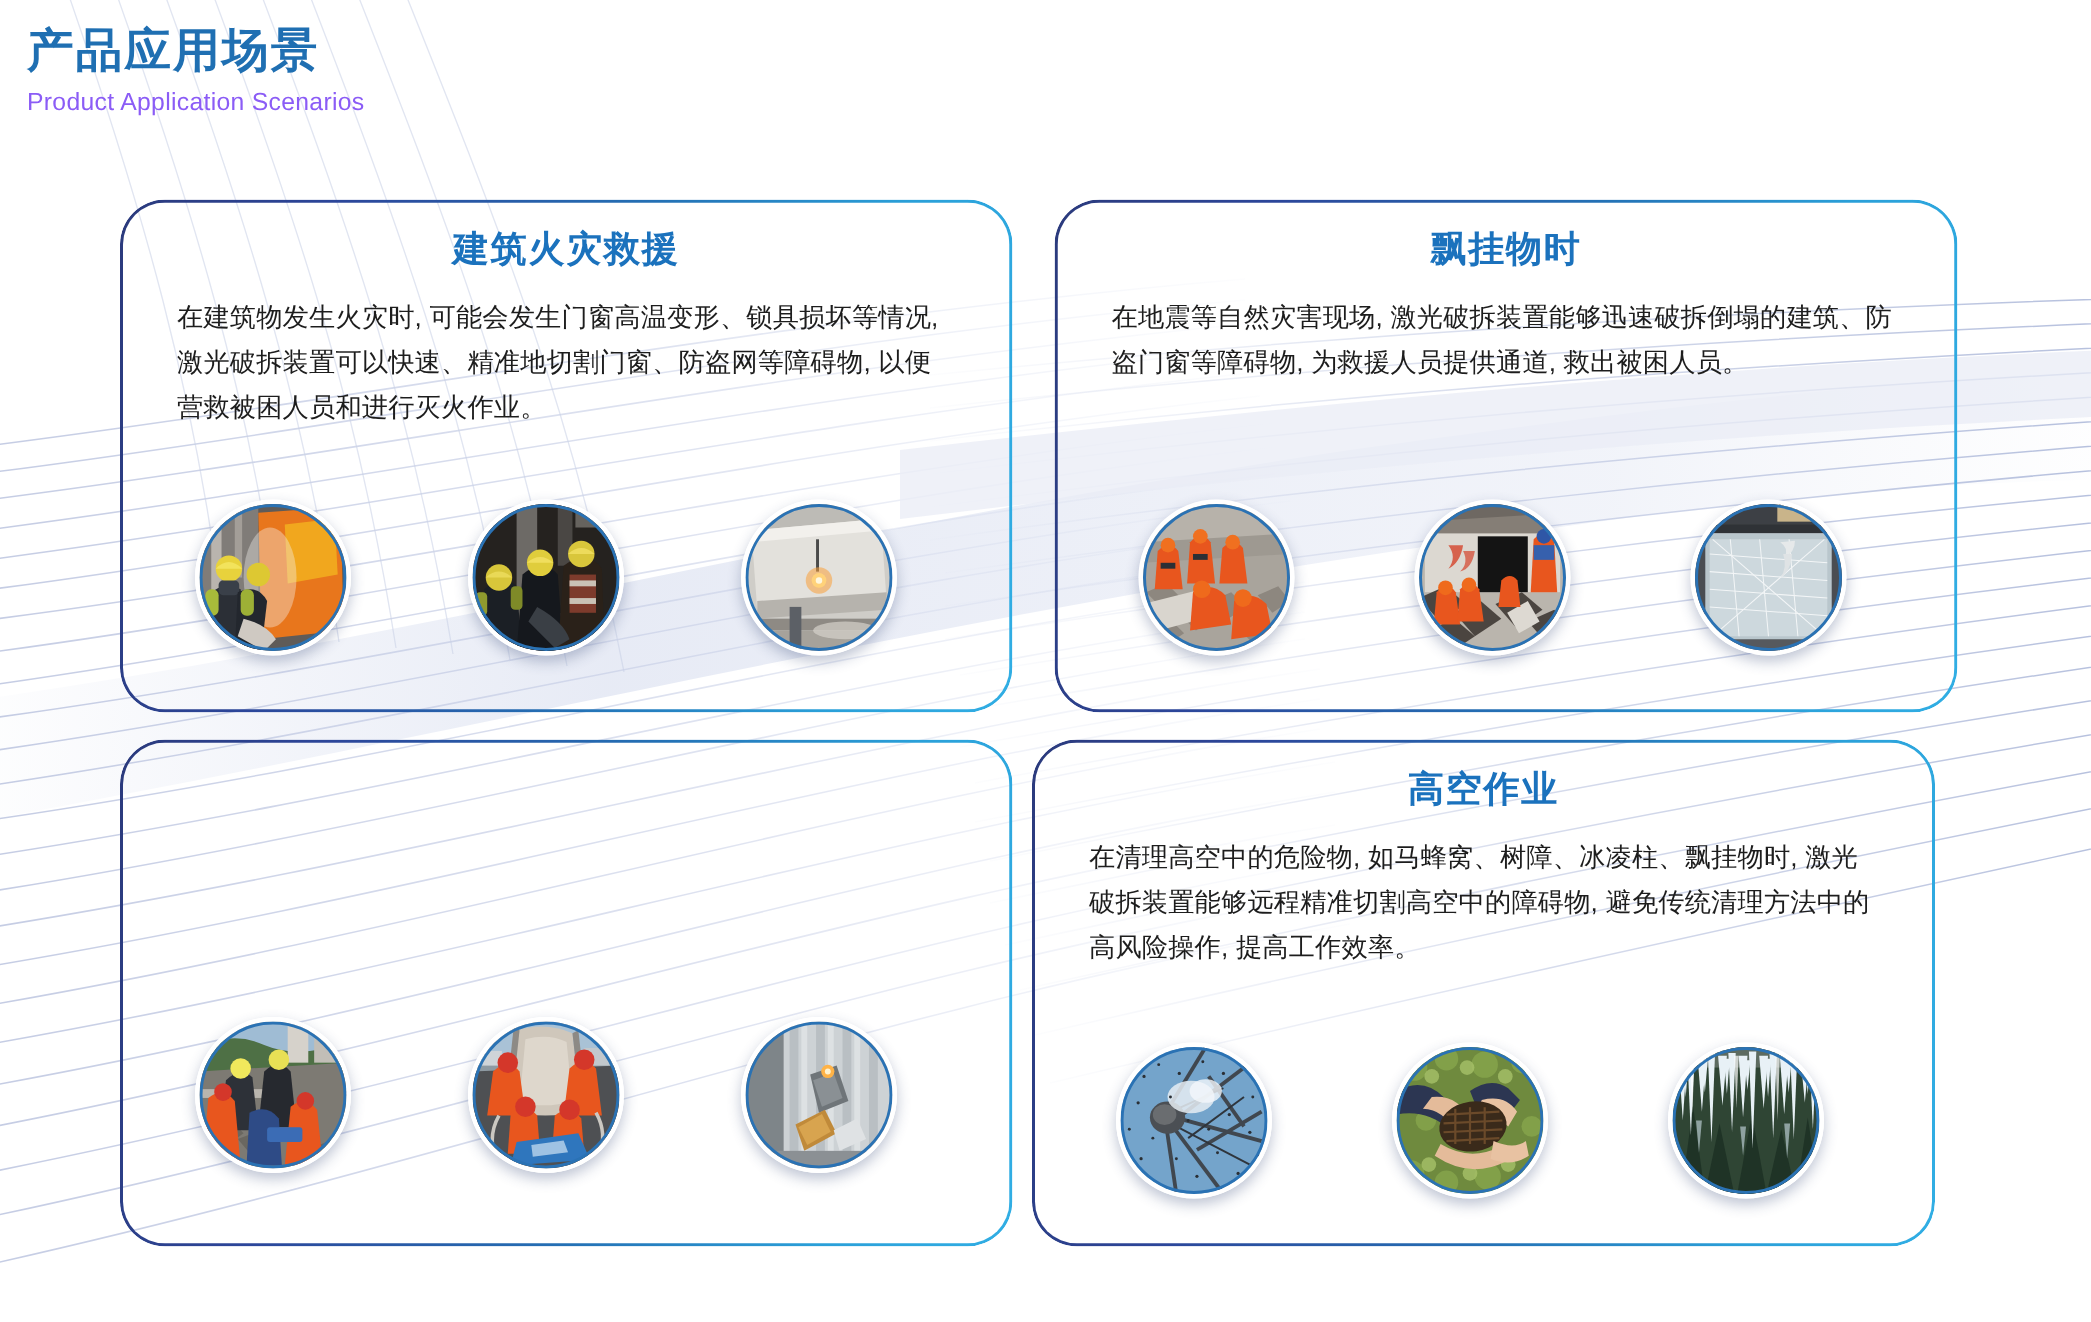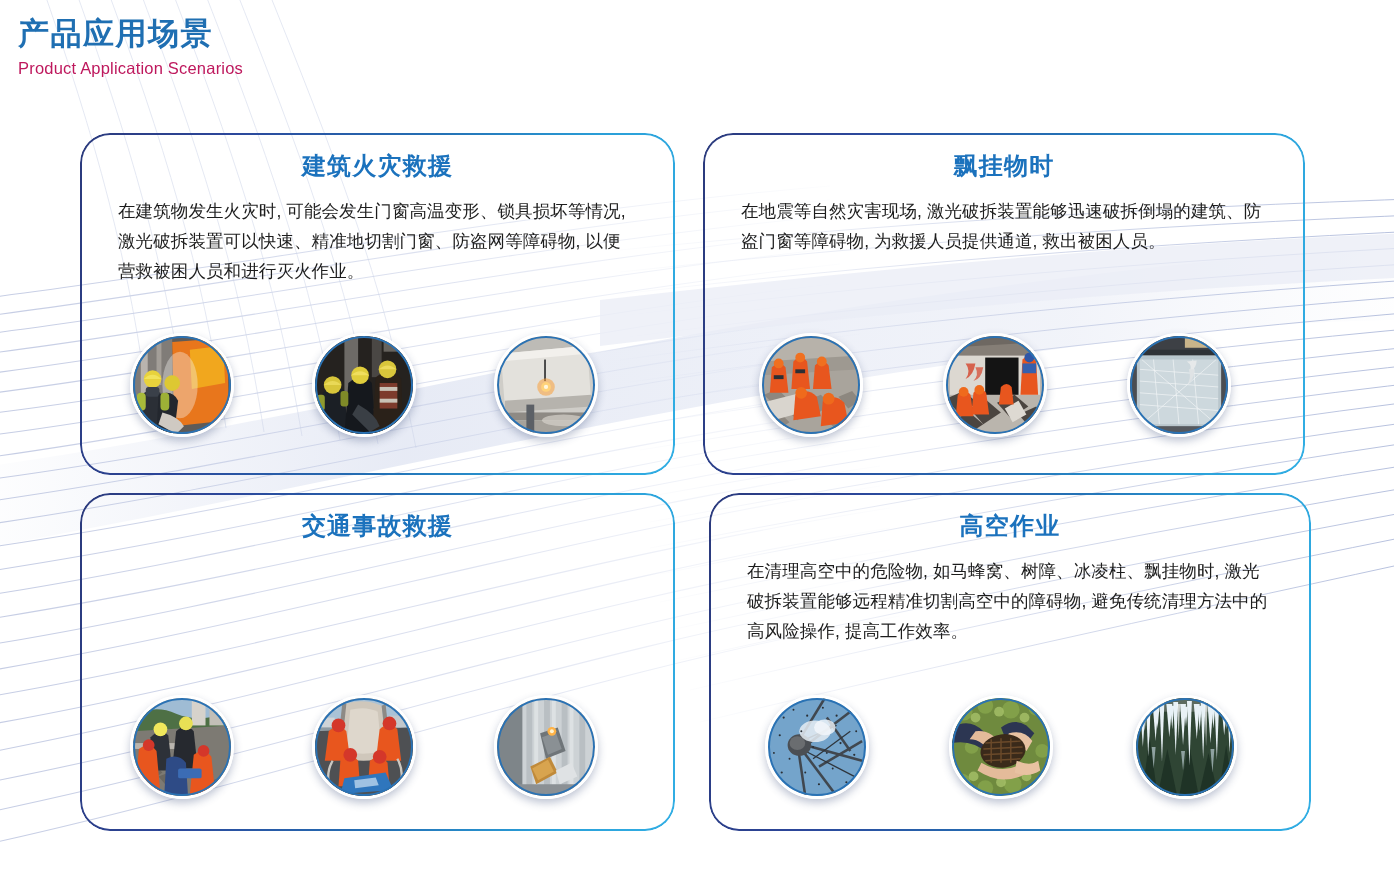--- a/index.html
+++ b/index.html
@@ -14,21 +14,21 @@
   
   #bg-deco { position: absolute; inset: 0; width: 1394px; height: 881px; z-index: 0; }
 
   
   .header { position: absolute; left: 18px; top: 16px; z-index: 3; }
   .page-title {
     font-size: 31px; font-weight: bold; color: #1f6fb2;
     letter-spacing: 1.5px; line-height: 1.15;
   }
   .page-subtitle {
-    font-size: 16.5px; color: #be185d; letter-spacing: .2px;
+    font-size: 16.5px; color: #8b5cf6; letter-spacing: .2px;
     margin-top: 7px; line-height: 1.2;
   }
 
   
   .card {
     position: absolute; z-index: 2;
     border-radius: 16px;
     background: transparent;
   }
   .card-border {
@@ -360,21 +360,20 @@
             </div>
           </div>
         </div>
       </div>
     </div>
   </div>
 
   <div class="card" style="left:80px; top:493px; width:595px; height:338px;">
     <div class="card-border"></div>
     <div class="card-inner">
-      <div class="card-title">交通事故救援</div>
       <div class="thumbs" style="top:185px;">
         <div class="thumb-wrap" style="left:50px;">
           <div class="thumb">
             <div class="thumb-art">
               <svg viewBox="0 0 100 100" preserveAspectRatio="xMidYMid slice">
                 <rect width="100" height="100" fill="#8e8b84"></rect>
                 <rect x="0" y="0" width="100" height="34" fill="#9fbcd4"></rect>
                 <path d="M0 18 q22 -12 44 -2 q24 10 56 -2 l0 20 H0 Z" fill="#4e7045"></path>
                 <rect x="60" y="2" width="14" height="26" fill="#d6d2cb"></rect>
                 <rect x="78" y="8" width="20" height="20" fill="#c2beb7"></rect>
@@ -455,21 +454,21 @@
                 <path d="M60 74 L76 66 L82 80 L64 88 Z" fill="#dfe2e4"></path>
                 <rect x="0" y="88" width="100" height="12" fill="#8b9094"></rect>
               </svg>
             </div>
           </div>
         </div>
       </div>
     </div>
   </div>
 
-  <div class="card" style="left:709px; top:493px; width:602px; height:338px;">
+  <div class="card" style="left:688px; top:493px; width:602px; height:338px;">
     <div class="card-border"></div>
     <div class="card-inner">
       <div class="card-title">高空作业</div>
       <div class="card-body">
         <p>在清理高空中的危险物, 如马蜂窝、树障、冰凌柱、飘挂物时, 激光破拆装置能够远程精准切割高空中的障碍物, 避免传统清理方法中的高风险操作, 提高工作效率。</p>
       </div>
       <div class="thumbs" style="top:185px;">
         <div class="thumb-wrap" style="left:56px;">
           <div class="thumb">
             <div class="thumb-art">

